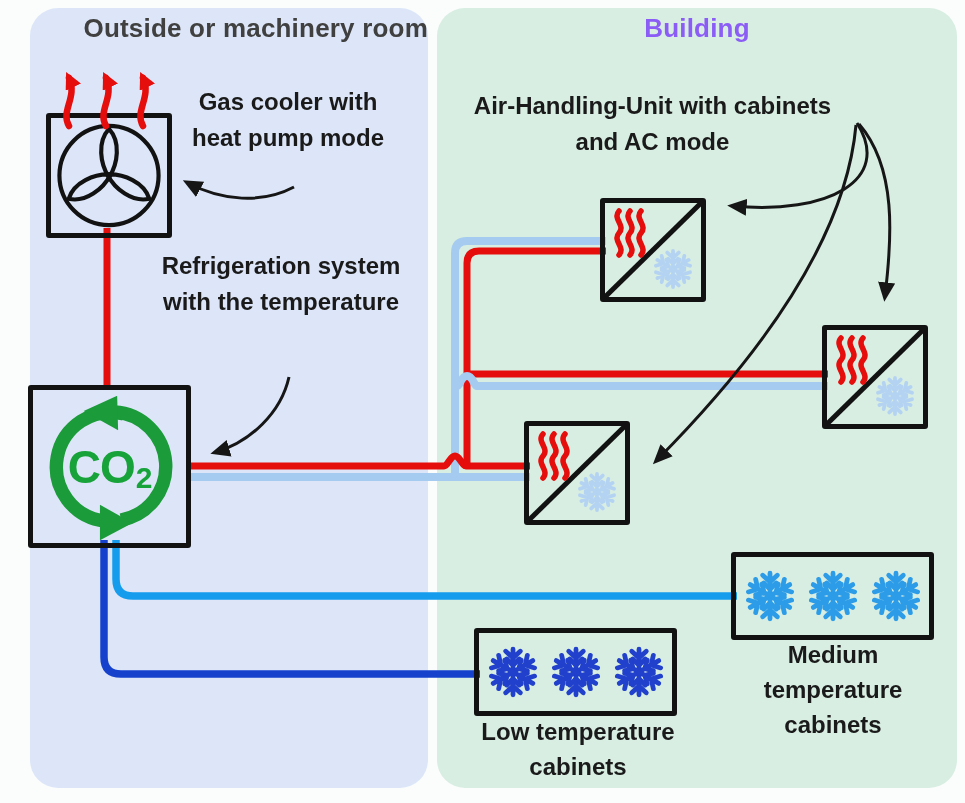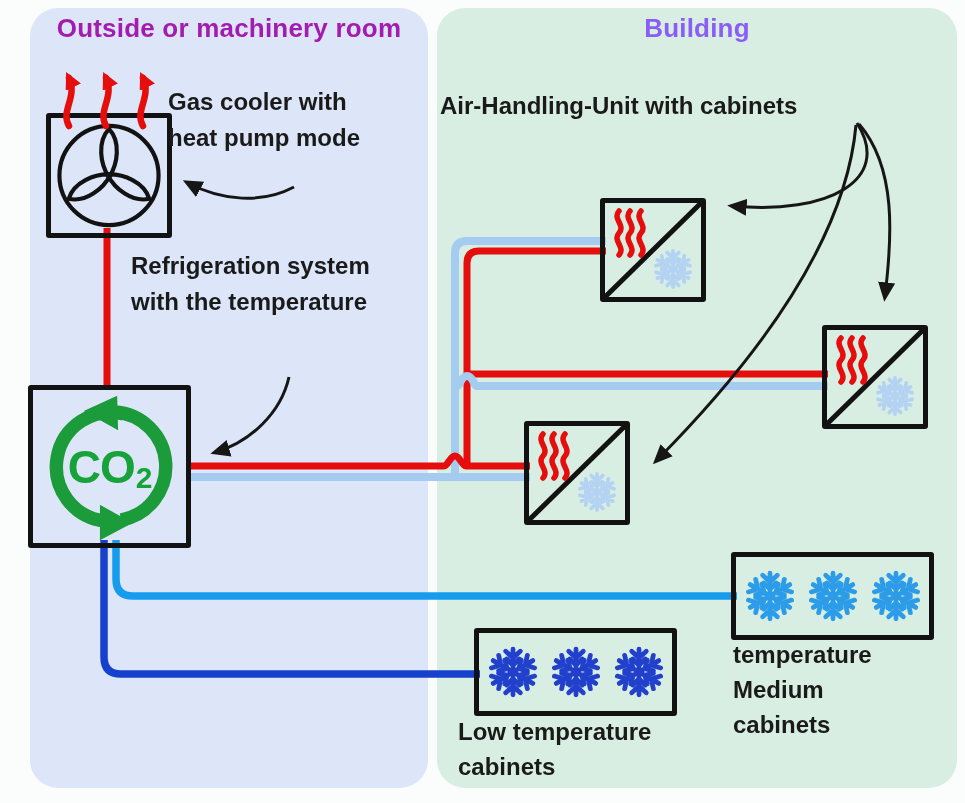--- a/index.html
+++ b/index.html
@@ -8,21 +8,21 @@
     background:#fbfdfc;
     font-family:"Liberation Sans","DejaVu Sans",sans-serif;
   }
   .panel{position:absolute;top:8px;height:780px;border-radius:28px;z-index:1;}
   .panel-outside{left:30px;width:398px;background:#dce6f8;}
   .panel-building{left:437px;width:520px;background:#d8eee2;}
   .panel-title{
     position:absolute;top:13px;z-index:5;font-size:26px;font-weight:700;
     text-align:center;letter-spacing:.2px;
   }
-  .title-outside{left:30px;width:398px;color:#a21caf;}
+  .title-outside{left:30px;width:398px;color:#404040;text-align:right;}
   .title-building{left:437px;width:520px;color:#8b5cf6;}
 
   svg.layer{position:absolute;left:0;top:0;width:965px;height:803px;pointer-events:none;}
   .pipes{z-index:2;}
   .annot{z-index:4;}
 
   .box{
     position:absolute;border:5px solid #121212;border-radius:3px;
     box-sizing:border-box;background:transparent;z-index:3;
   }
@@ -38,21 +38,21 @@
   .cab-inner{display:flex;align-items:center;justify-content:center;gap:9px;width:100%;height:100%;}
 
   .co2-text{
     position:absolute;inset:0;display:flex;align-items:center;justify-content:center;
     color:#17a23a;font-weight:700;font-size:46px;z-index:2;letter-spacing:-1px;
   }
   .co2-text .sub{font-size:30px;transform:translateY(11px);margin-left:1px;}
 
   .lbl{
     position:absolute;z-index:5;color:#1a1a1a;font-weight:700;font-size:24px;
-    line-height:1.5;
+    line-height:1.5;text-align:center;
   }
   #lbl-gas{left:168px;top:84px;width:240px;}
   #lbl-refrig{left:131px;top:248px;width:300px;}
   #lbl-ahu{left:440px;top:88px;width:425px;}
   #lbl-medium{left:733px;top:638px;width:200px;line-height:1.45;}
   #lbl-low{left:458px;top:715px;width:240px;line-height:1.45;}
   .subsm{font-size:16px;vertical-align:-5px;}
 </style>
 </head>
 <body>
@@ -215,25 +215,26 @@
     <div>heat pump mode</div>
   </div>
 
   <div class="lbl" id="lbl-refrig">
     <div>Refrigeration system</div>
     <div>with the temperature</div>
   </div>
 
   <div class="lbl" id="lbl-ahu">
     <div>Air-Handling-Unit with cabinets</div>
+    <div>and AC mode</div>
   </div>
 
   <div class="lbl" id="lbl-medium">
+    <div>Medium</div>
     <div>temperature</div>
-    <div>Medium</div>
     <div>cabinets</div>
   </div>
 
   <div class="lbl" id="lbl-low">
     <div>Low temperature</div>
     <div>cabinets</div>
   </div>
 
 </div>
 

